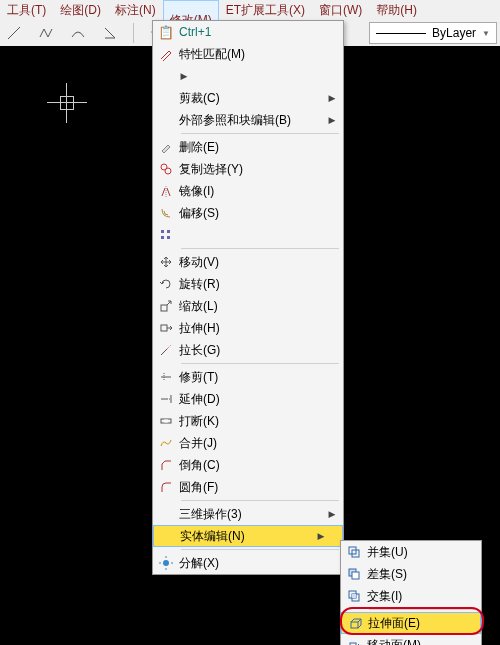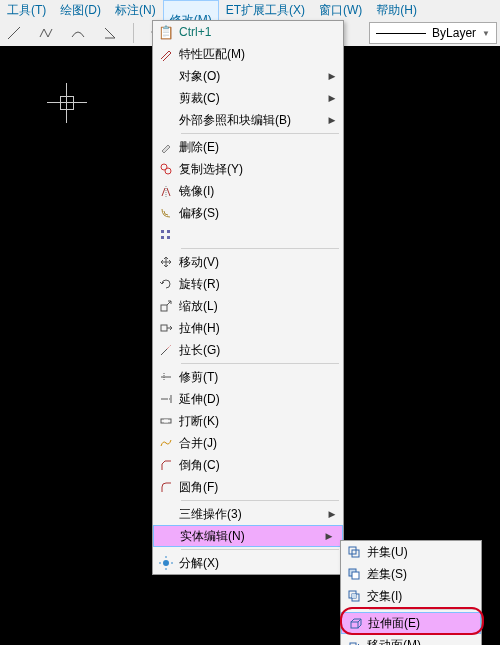--- a/index.html
+++ b/index.html
@@ -1,34 +1,34 @@
 <!DOCTYPE html>
 <html><head>
 <meta charset="utf-8">
 <style>
   html,body{margin:0;padding:0;width:500px;height:645px;font-family:"Microsoft YaHei","SimSun",Arial,sans-serif;font-size:12px;background:#000;overflow:hidden}
   .menubar{position:absolute;top:0;left:0;right:0;height:20px;background:#f0f0f0;display:flex;border-bottom:1px solid #c0c0c0}
-  .menubar .mi{padding:2px 7px;color:#0369a1;cursor:default}
+  .menubar .mi{padding:2px 7px;color:#7f1d1d;cursor:default}
   .menubar .mi.open{background:#e5f3ff;border:1px solid #99ccff;padding:11px 6px}
   .toolbar{position:absolute;top:20px;left:0;right:0;height:26px;background:#f0f0f0;border-bottom:1px solid #c0c0c0;display:flex;align-items:center;gap:10px;padding:0 3px}
   .tbtn{width:22px;height:22px;display:flex;align-items:center;justify-content:center;color:#444}
   .sep{width:1px;height:20px;background:#c0c0c0;margin:0 2px}
   .colorbox{width:14px;height:14px;border:1px solid #888;background:#fff;display:inline-block}
   .bylayer{display:flex;align-items:center;gap:4px;border:1px solid #aaa;background:#fff;padding:1px 4px;height:18px}
   .chev{font-size:8px;color:#666}
   .ltypebox{display:flex;align-items:center;gap:6px;border:1px solid #aaa;background:#fff;padding:1px 6px;height:18px;margin-left:auto}
   .ltline{width:50px;height:1px;background:#000}
   .canvas{position:absolute;top:46px;left:0;right:0;bottom:0;background:#000}
   .crosshair{position:absolute;width:12px;height:12px;border:1px solid #ccc}
   .crosshair::before{content:"";position:absolute;left:-14px;top:5px;width:40px;height:1px;background:#ccc}
   .crosshair::after{content:"";position:absolute;top:-14px;left:5px;height:40px;width:1px;background:#ccc}
   .dropdown{position:absolute;background:#f4f4f4;border:1px solid #999;box-shadow:2px 2px 4px rgba(0,0,0,.25)}
   .dd-main{top:20px;left:152px;width:190px}
   .row{display:flex;align-items:center;height:22px;padding:0 6px 0 0;color:#000;position:relative}
-  .row.hover{background:#f0abfc;border:1px solid #7fbfff;height:20px;padding:0 8px 0 0}
+  .row.hover{background:#fde047;border:1px solid #7fbfff;height:20px;padding:0 16px 0 0}
   .icn{width:26px;display:flex;align-items:center;justify-content:center;font-size:13px}
   .lbl{flex:1;white-space:nowrap}
   .accel{color:#0f766e;padding-right:6px}
   .arr{width:10px;text-align:center;font-size:9px;color:#444}
   .divider{height:1px;background:#d0d0d0;margin:2px 4px 2px 28px}
   .dd-sub{top:540px;left:340px;width:140px}
   .highlight-oval{position:absolute;border:2px solid #d00020;border-radius:12px;pointer-events:none}
   svg{display:block}
 </style>
 </head>
@@ -97,21 +97,20 @@
   <div class="row">
     <span class="icn">
         <svg width="14" height="14">
           <path d="M2 12 L10 4 L12 6 L4 14" stroke="#a33" fill="none"></path>
         </svg>
       </span>
     <span class="lbl">特性匹配(M)</span>
   </div>
   <div class="row">
     <span class="icn"></span>
-    <span class="lbl">对象(O)</span>
     <span class="arr">▶</span>
   </div>
   <div class="row">
     <span class="icn"></span>
     <span class="lbl">剪裁(C)</span>
     <span class="arr">▶</span>
   </div>
   <div class="row">
     <span class="icn"></span>
     <span class="lbl">外部参照和块编辑(B)</span>

